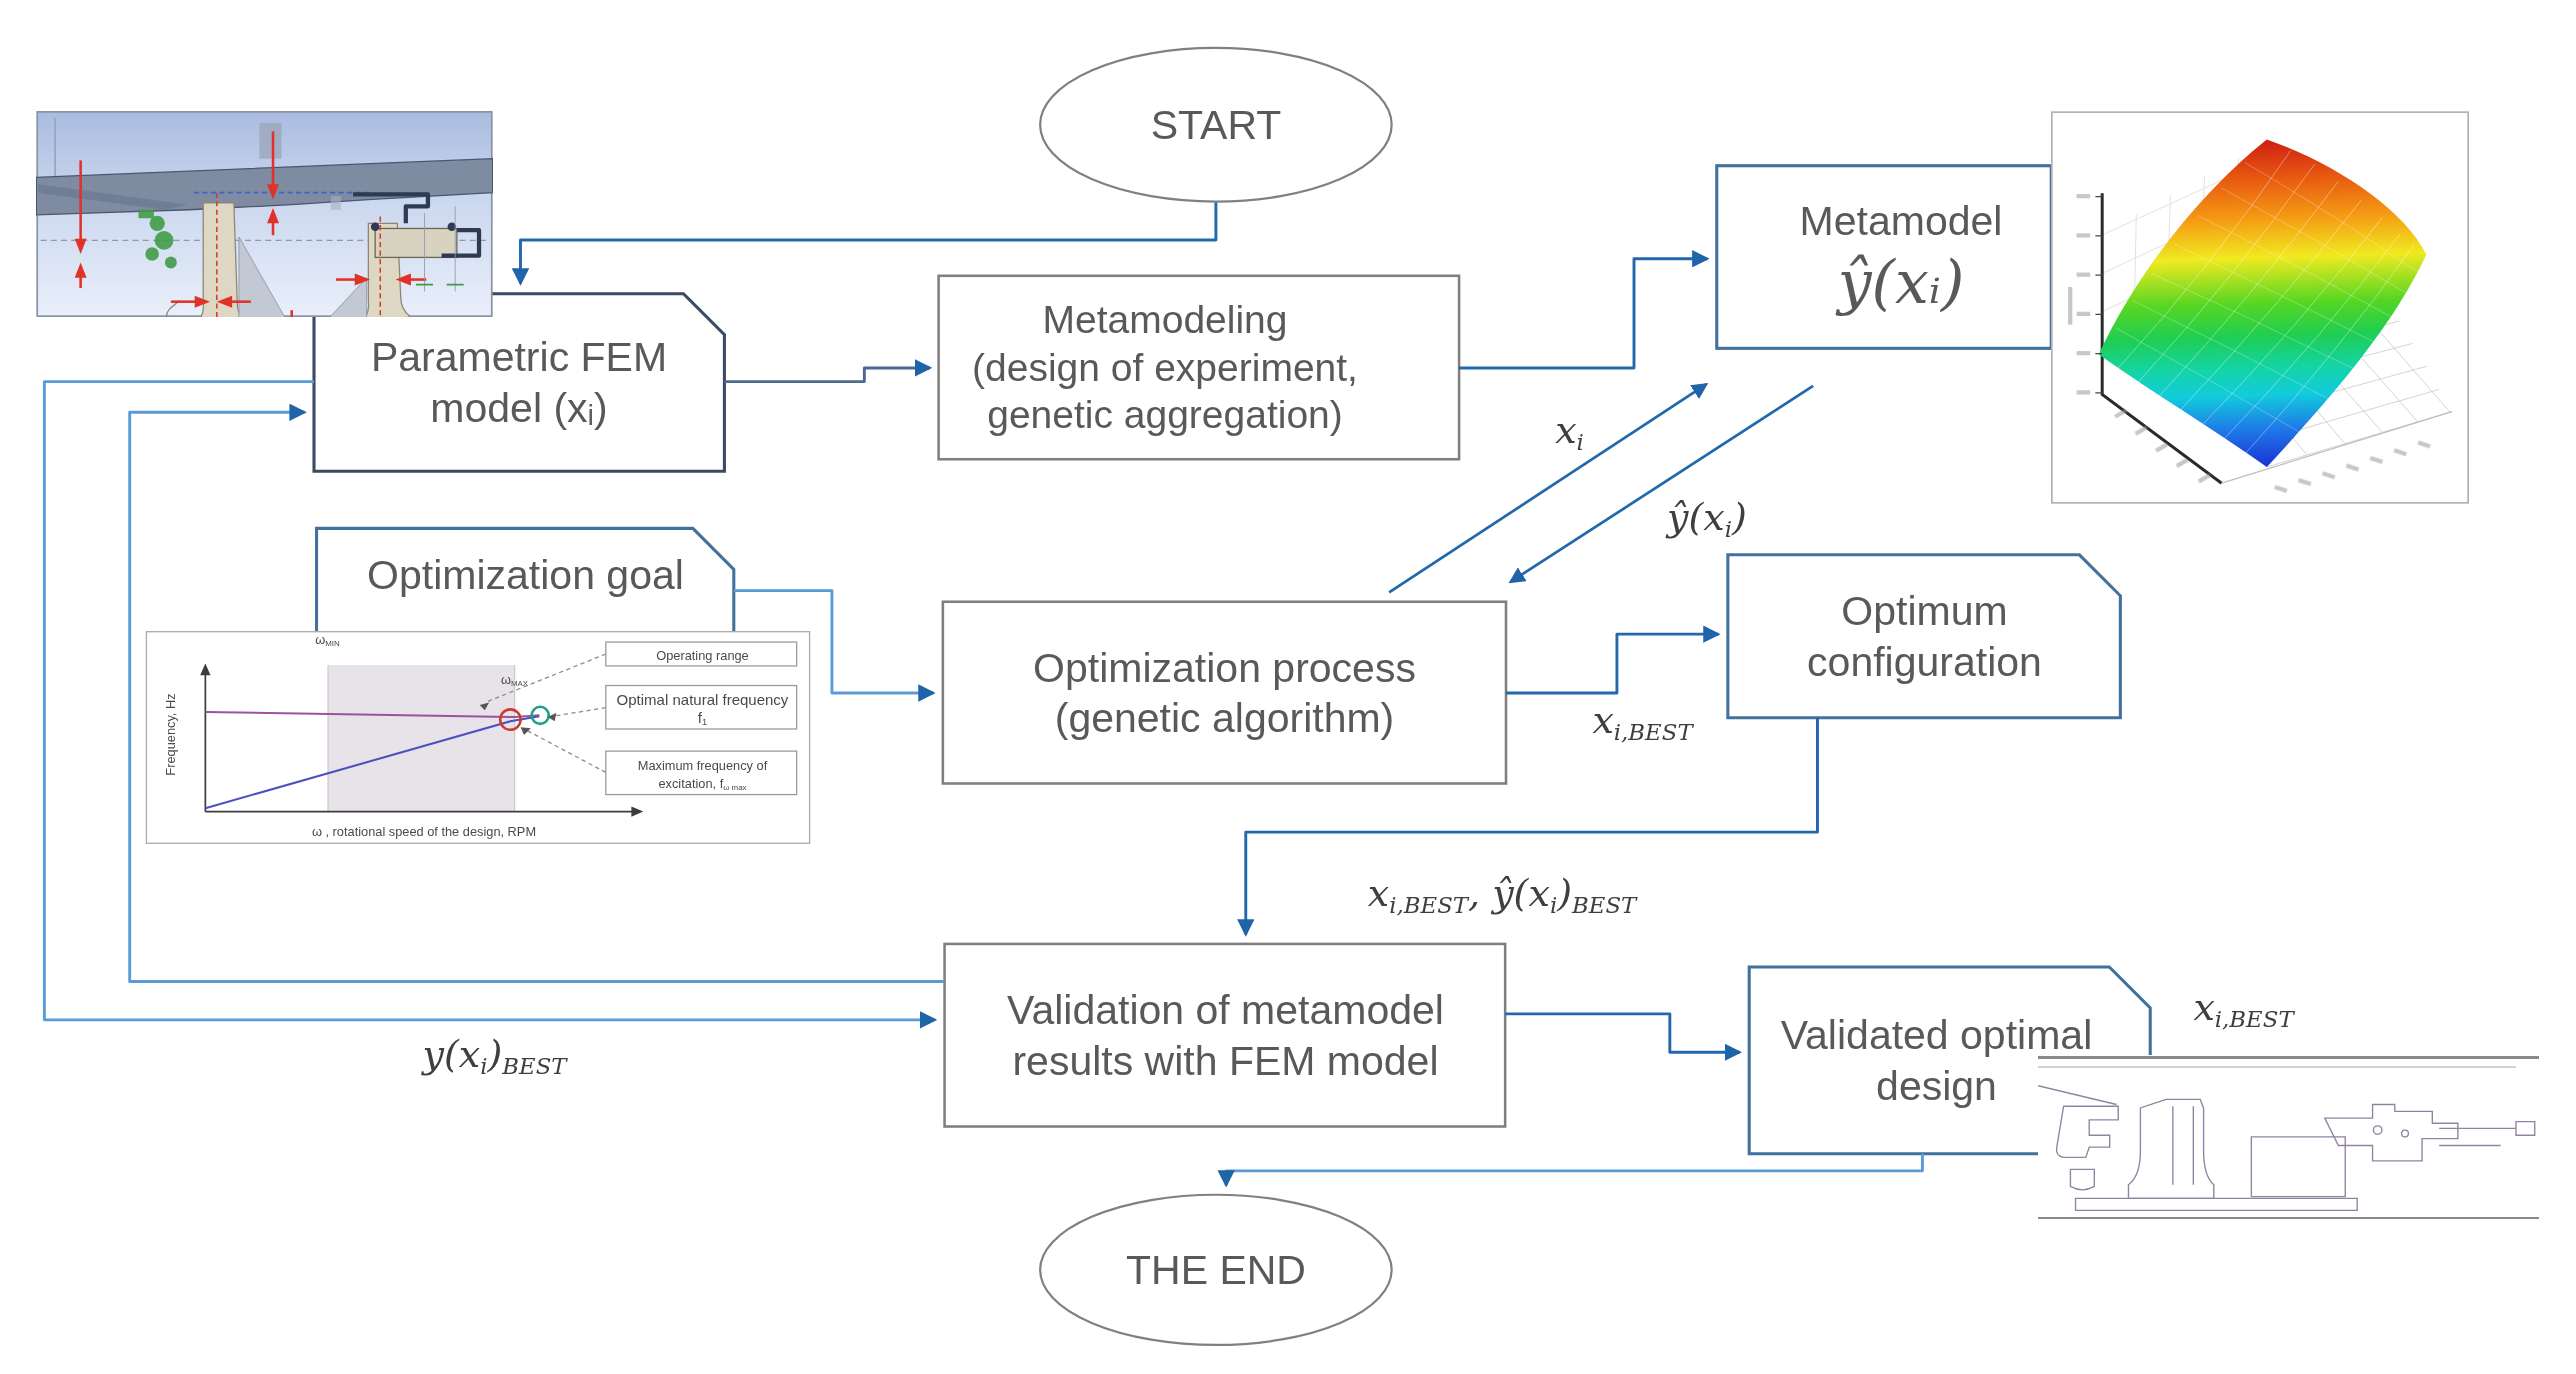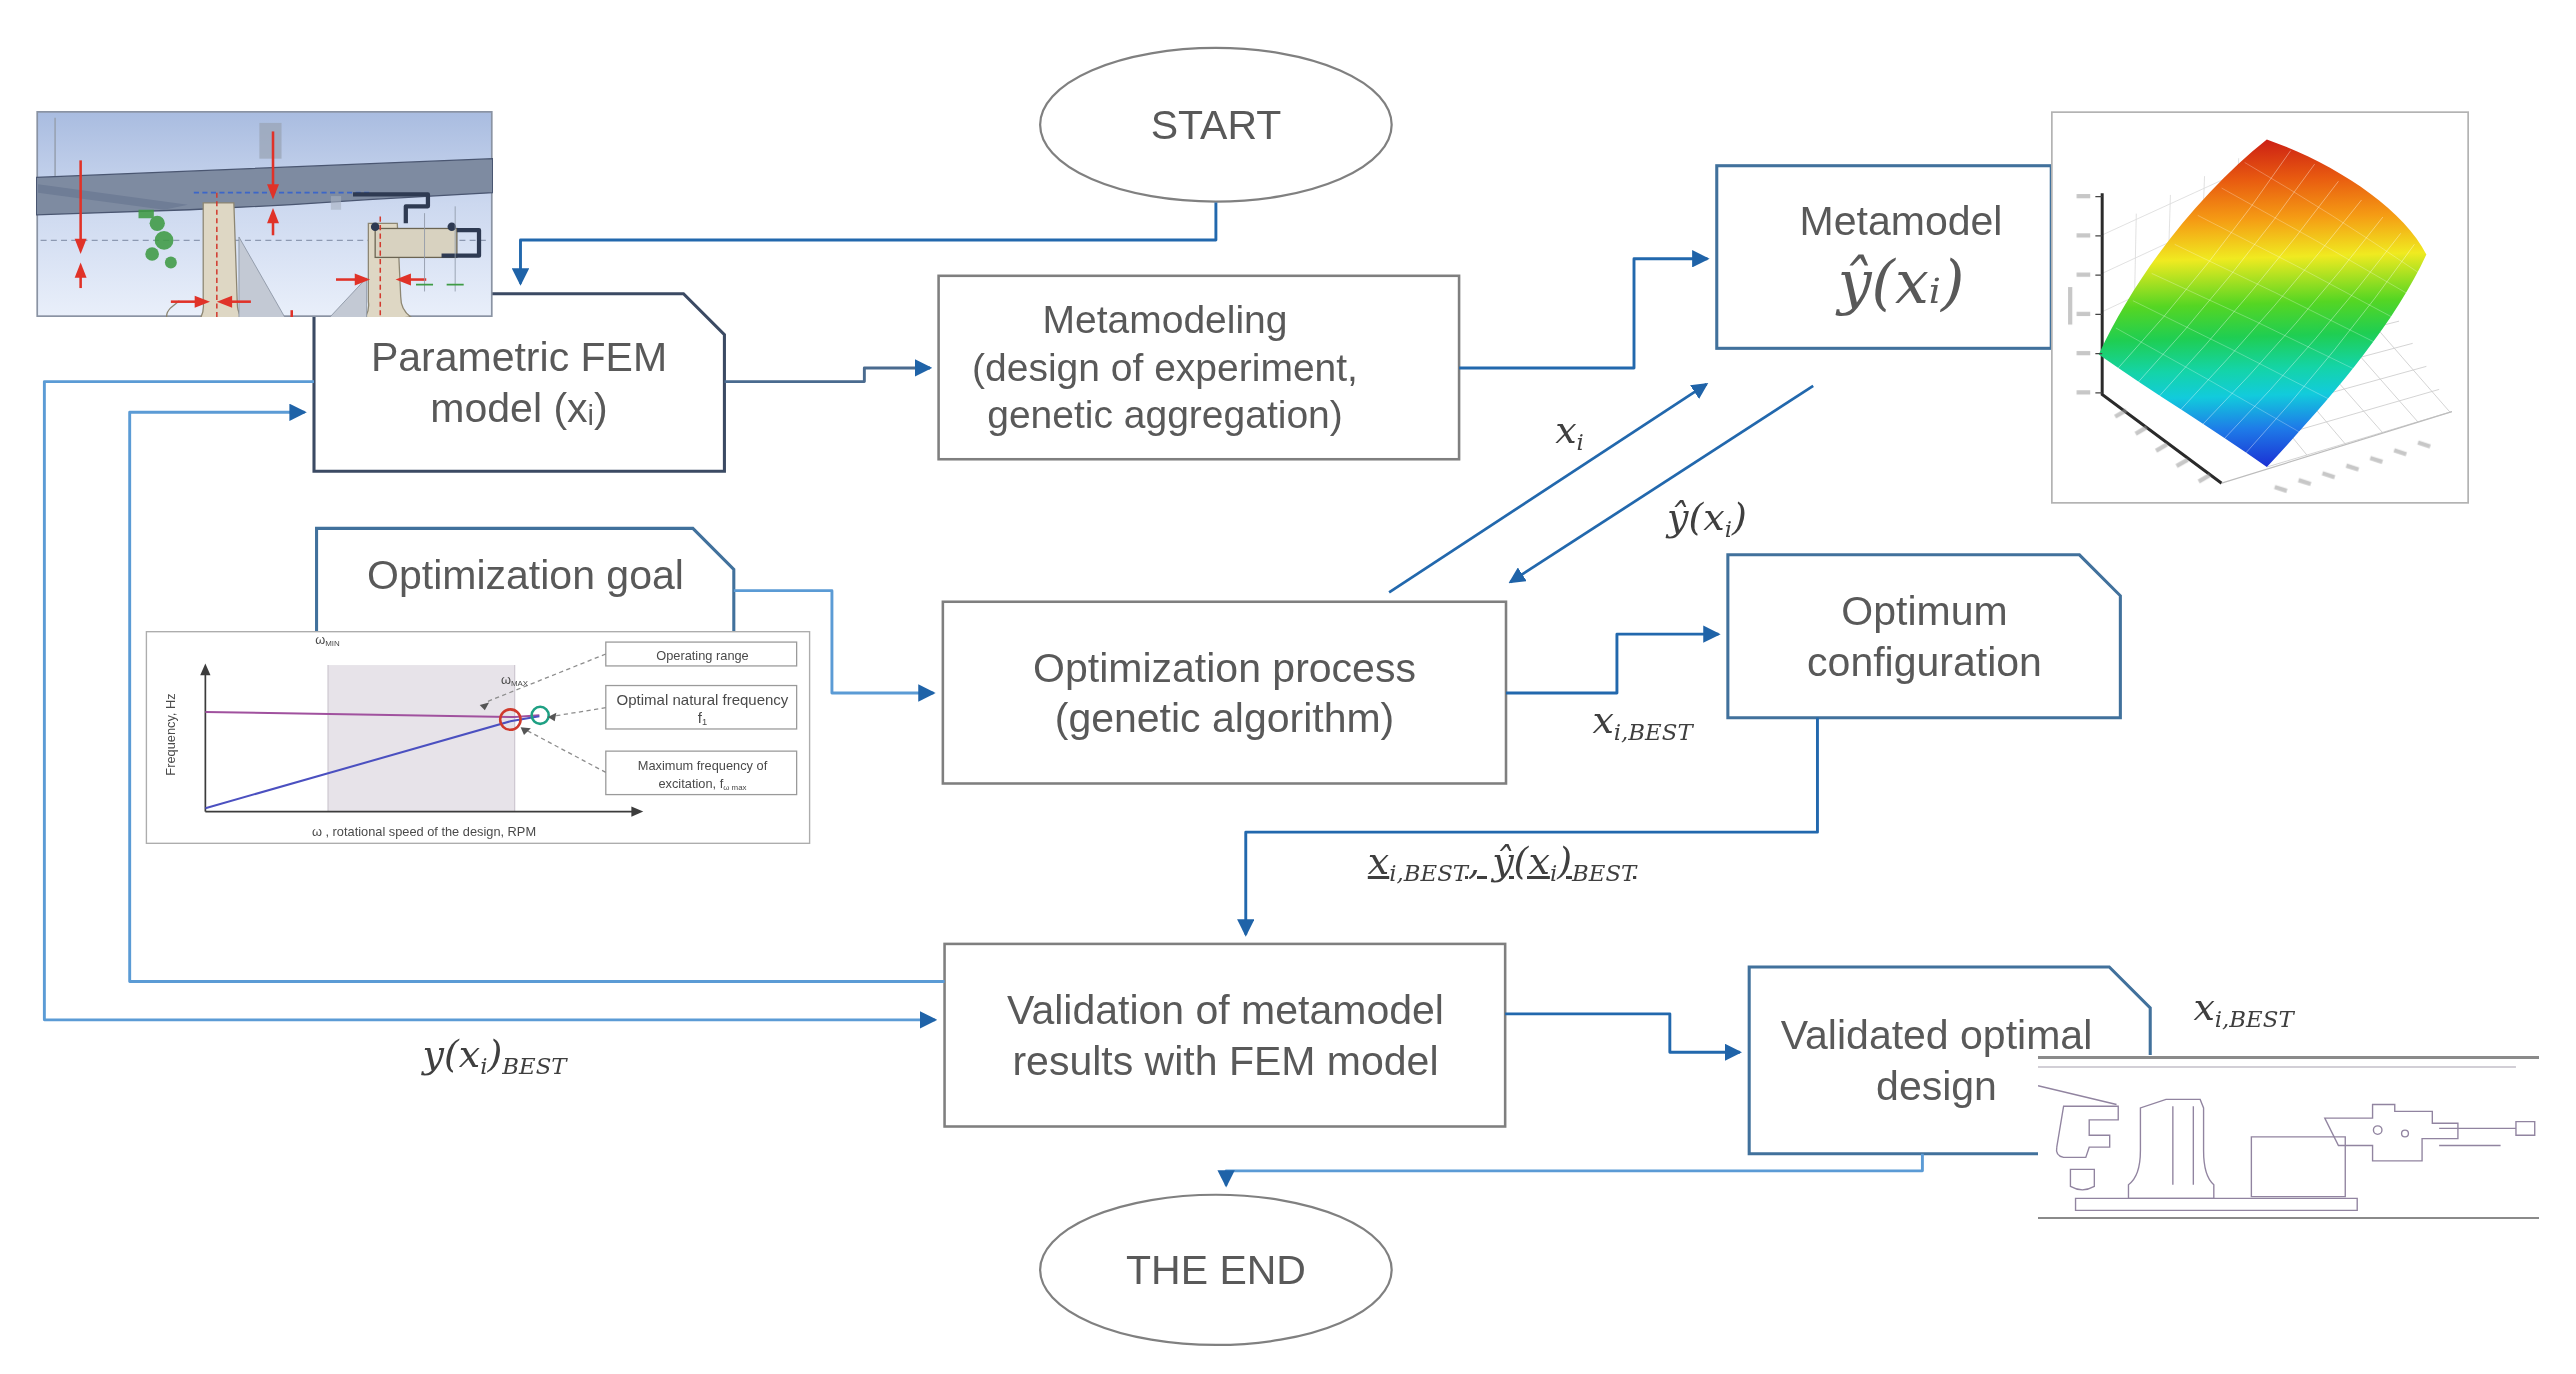--- a/index.html
+++ b/index.html
@@ -93,21 +93,21 @@
     <div>results with FEM model</div>
   </div>
   <div class="node" style="left:1749px;top:967px;width:375px;height:187px;">
     <div>Validated optimal</div>
     <div>design</div>
   </div>
 
   <div class="math" style="left:1497px;top:408px;width:145px;"><span>x</span><span class="sub">i</span></div>
   <div class="math" style="left:1579px;top:495px;width:256px;text-align:center;"><span>ŷ(x</span><span class="sub">i</span><span>)</span></div>
   <div class="math" style="left:1519px;top:698px;width:247px;"><span>x</span><span class="sub">i,BEST</span></div>
-  <div class="math" style="left:1280px;top:839px;width:444px;text-decoration:underline;"><span>x</span><span class="sub">i,BEST</span><span>, ŷ(x</span><span class="sub">i</span><span>)</span><span class="sub">BEST</span></div>
+  <div class="math" style="left:1280px;top:871px;width:444px;"><span>x</span><span class="sub">i,BEST</span><span>, ŷ(x</span><span class="sub">i</span><span>)</span><span class="sub">BEST</span></div>
   <div class="math" style="left:341px;top:1032px;width:307px;"><span>y(x</span><span class="sub">i</span><span>)</span><span class="sub">BEST</span></div>
   <div class="math" style="left:2120px;top:985px;width:247px;"><span>x</span><span class="sub">i,BEST</span></div>
 
   <svg class="img" style="left:36px;top:111px" width="457" height="206" viewBox="0 0 536 242">
     <defs>
       <linearGradient id="femg" x1="0" y1="0" x2="0" y2="1">
         <stop offset="0" stop-color="#a9bce0"></stop>
           <stop offset=".45" stop-color="#ccd8ef"></stop>
           <stop offset="1" stop-color="#e9effa"></stop>
       </linearGradient>

